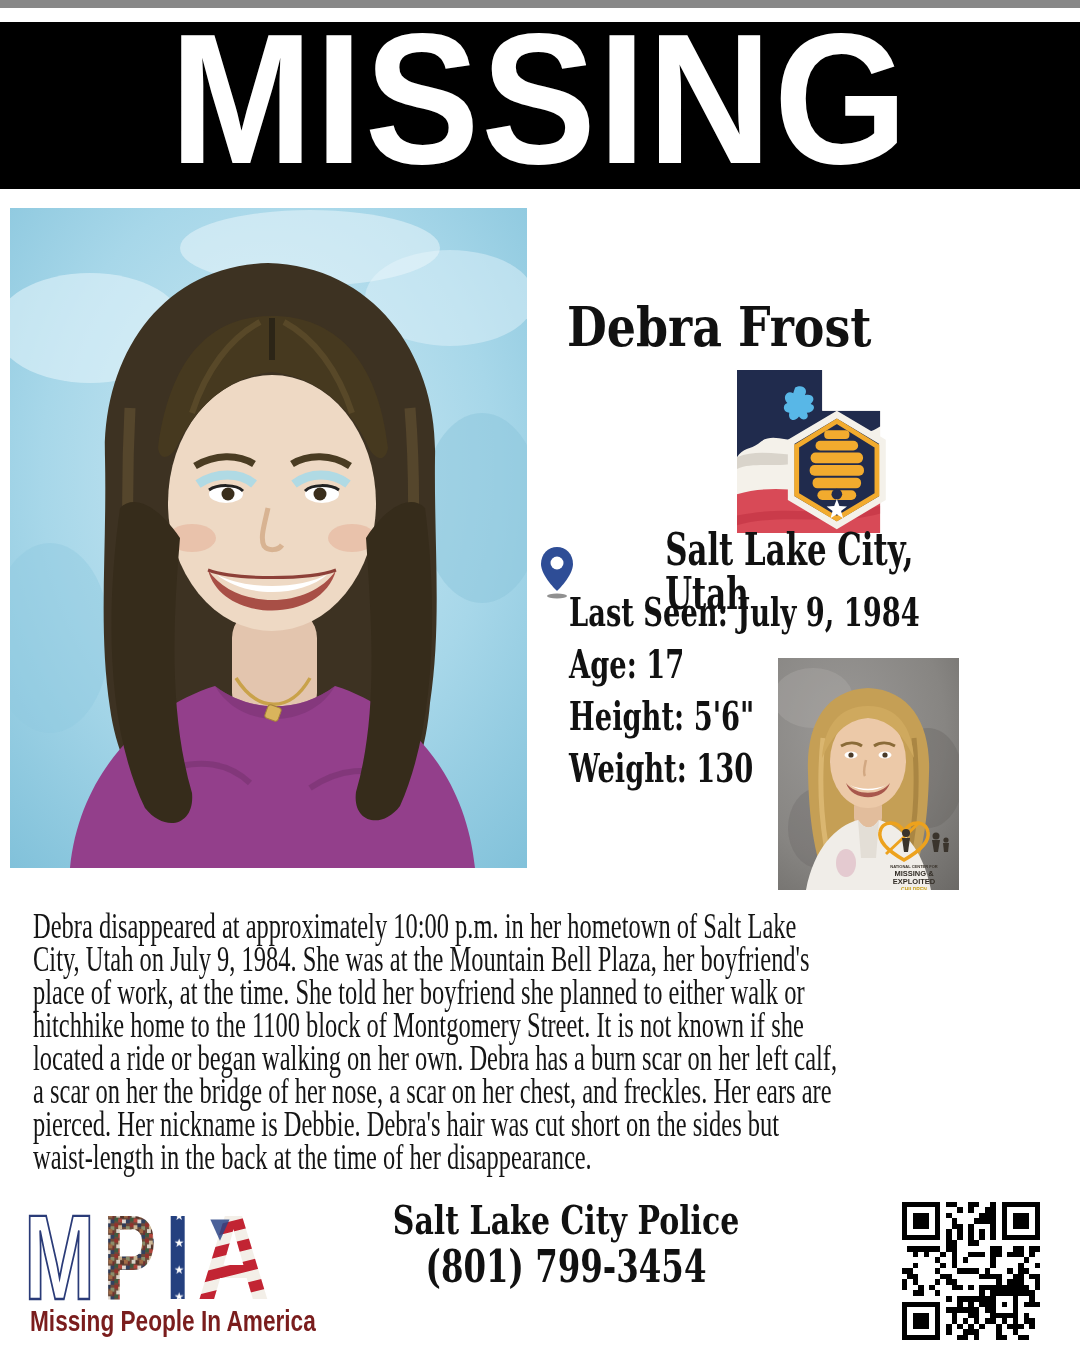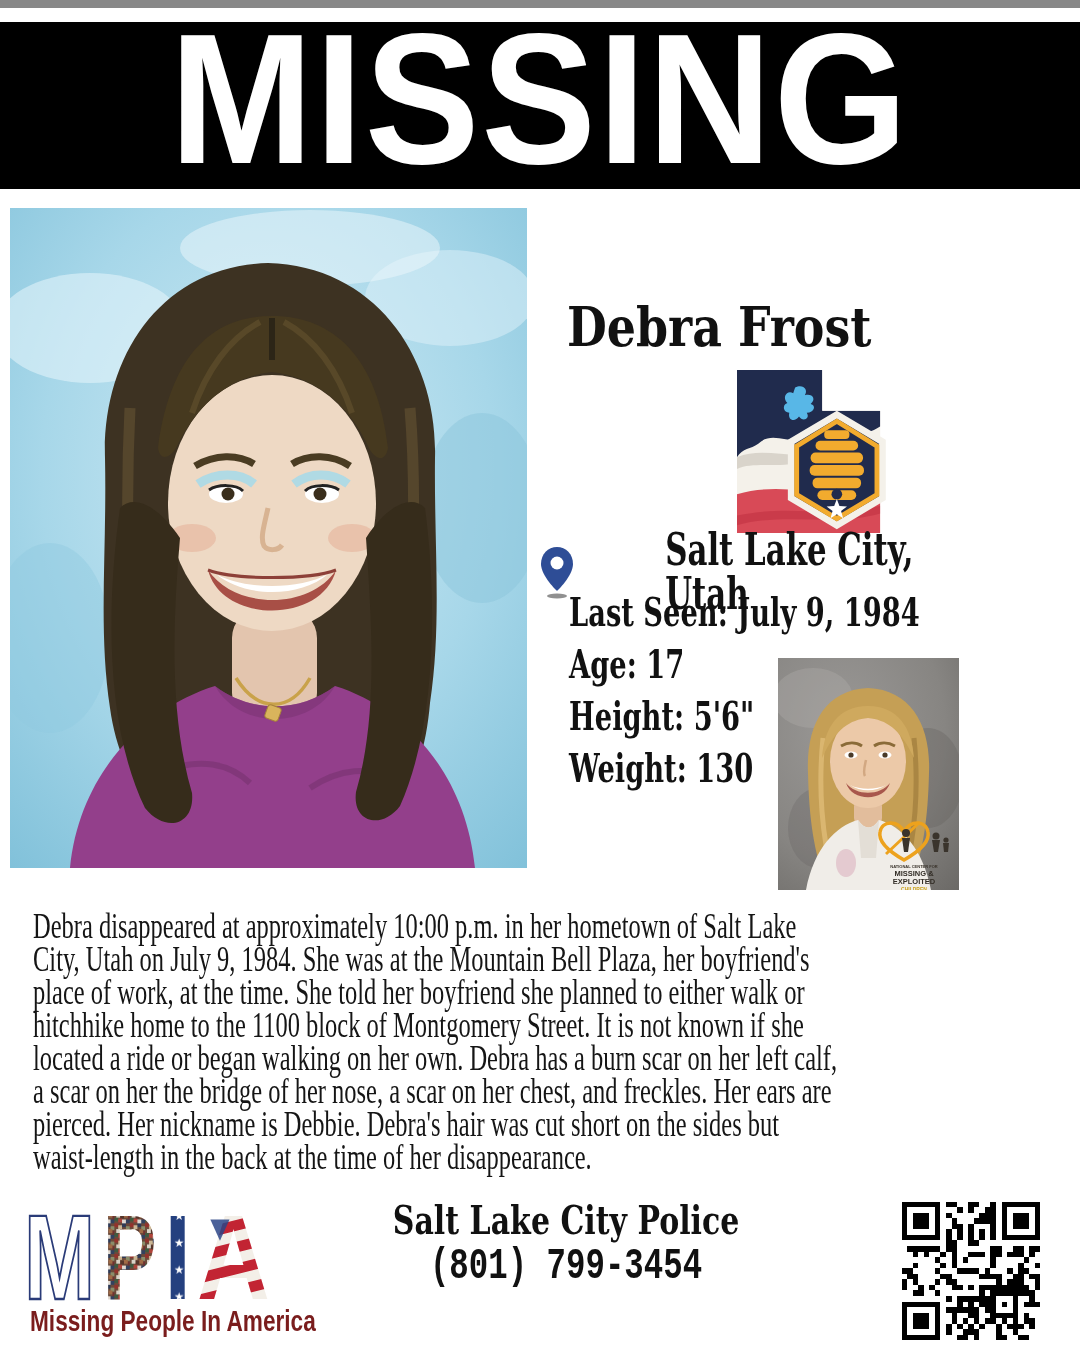--- a/index.html
+++ b/index.html
@@ -30,21 +30,21 @@
 
   
   .desc{left:33px;top:902px;width:1500px;transform:scaleX(.68);transform-origin:left top;
         font-family:"Liberation Serif",serif;font-size:36px;line-height:33px;color:#151515;
         white-space:pre-line;}
 
   
   .footer-center{left:316px;top:1190px;width:500px;text-align:center;}
   .footer-center .agency{font-size:40px;line-height:44px;}
   .footer-center .agency span{transform:scaleX(.75);}
-  .footer-center .phone{font-size:45px;line-height:50px;font-family:Liberation Mono, monospace;}
+  .footer-center .phone{font-size:45px;line-height:50px;}
   .footer-center .phone span{transform:scaleX(.72);}
   .footer-center .case{font-family:"Liberation Serif",serif;font-weight:normal;
                        font-size:38px;line-height:44px;color:#222;}
   .footer-center .case span{transform:scaleX(.87);}
 
   .mpia{left:22px;top:1200px;}
   .mpia-tagline{left:30px;top:1297px;font-weight:bold;font-size:29px;color:#7a1d1d;
                 white-space:nowrap;}
   .mpia-tagline span{transform:scaleX(.78);}
 

